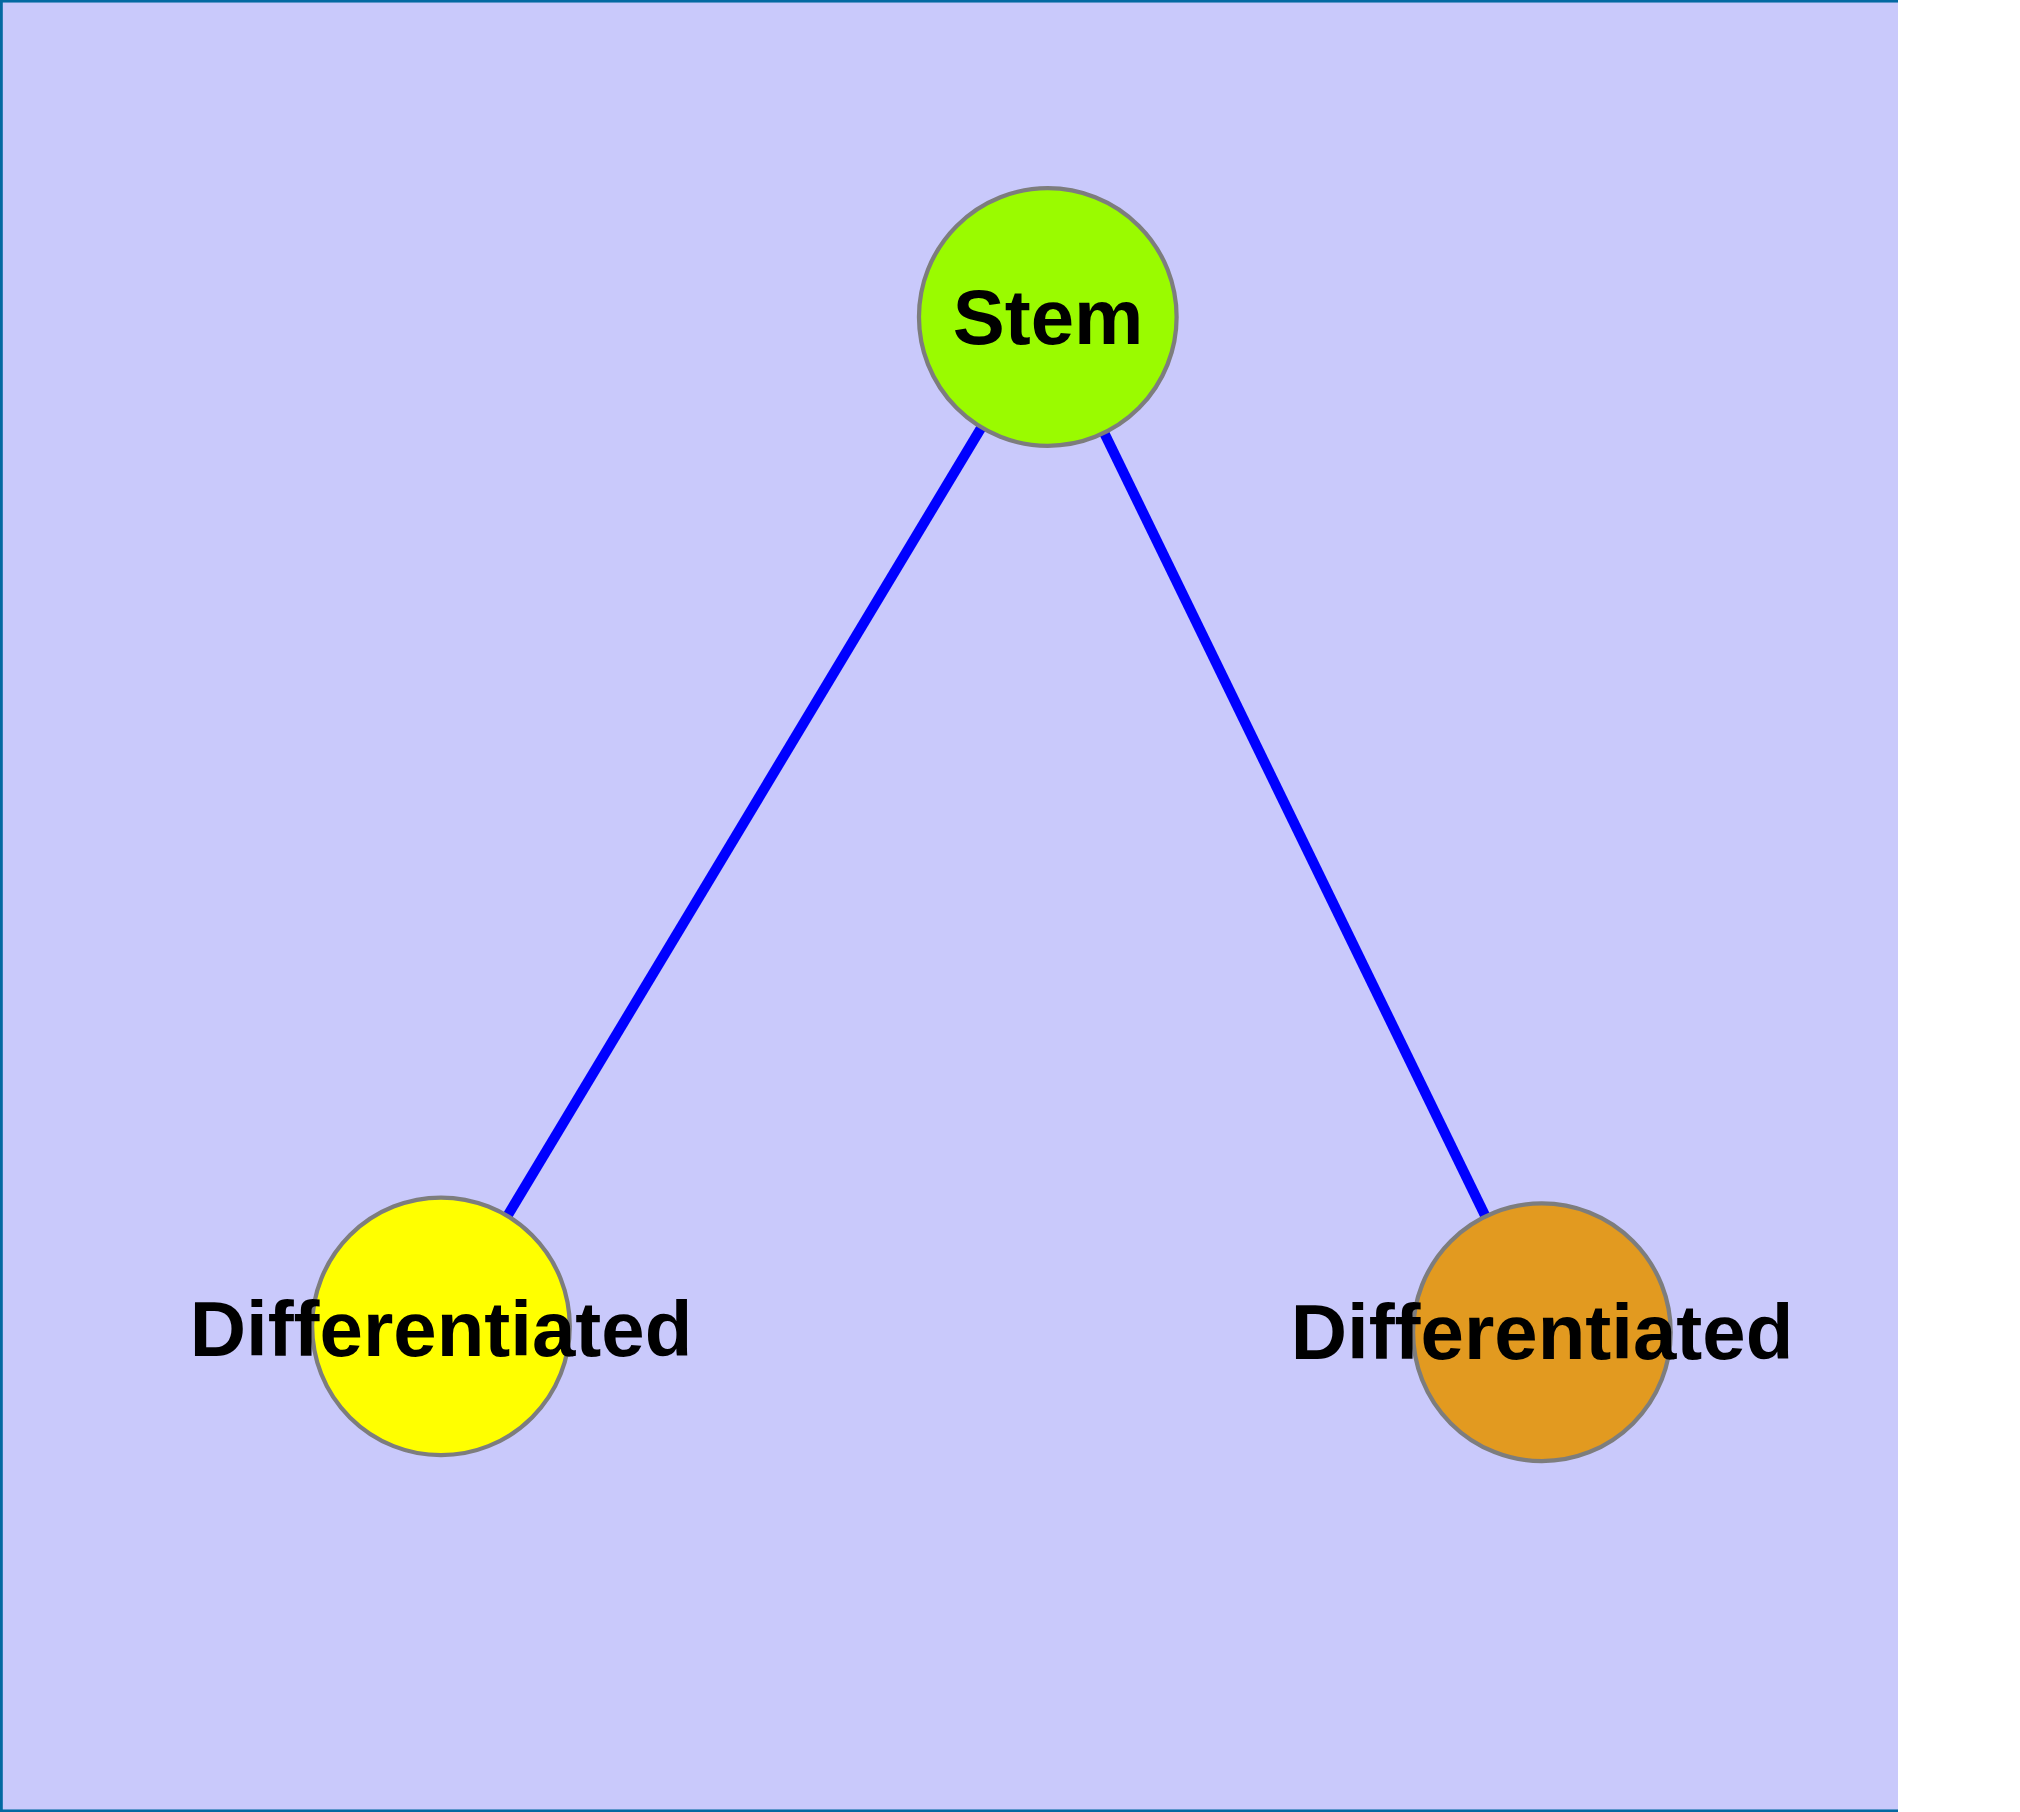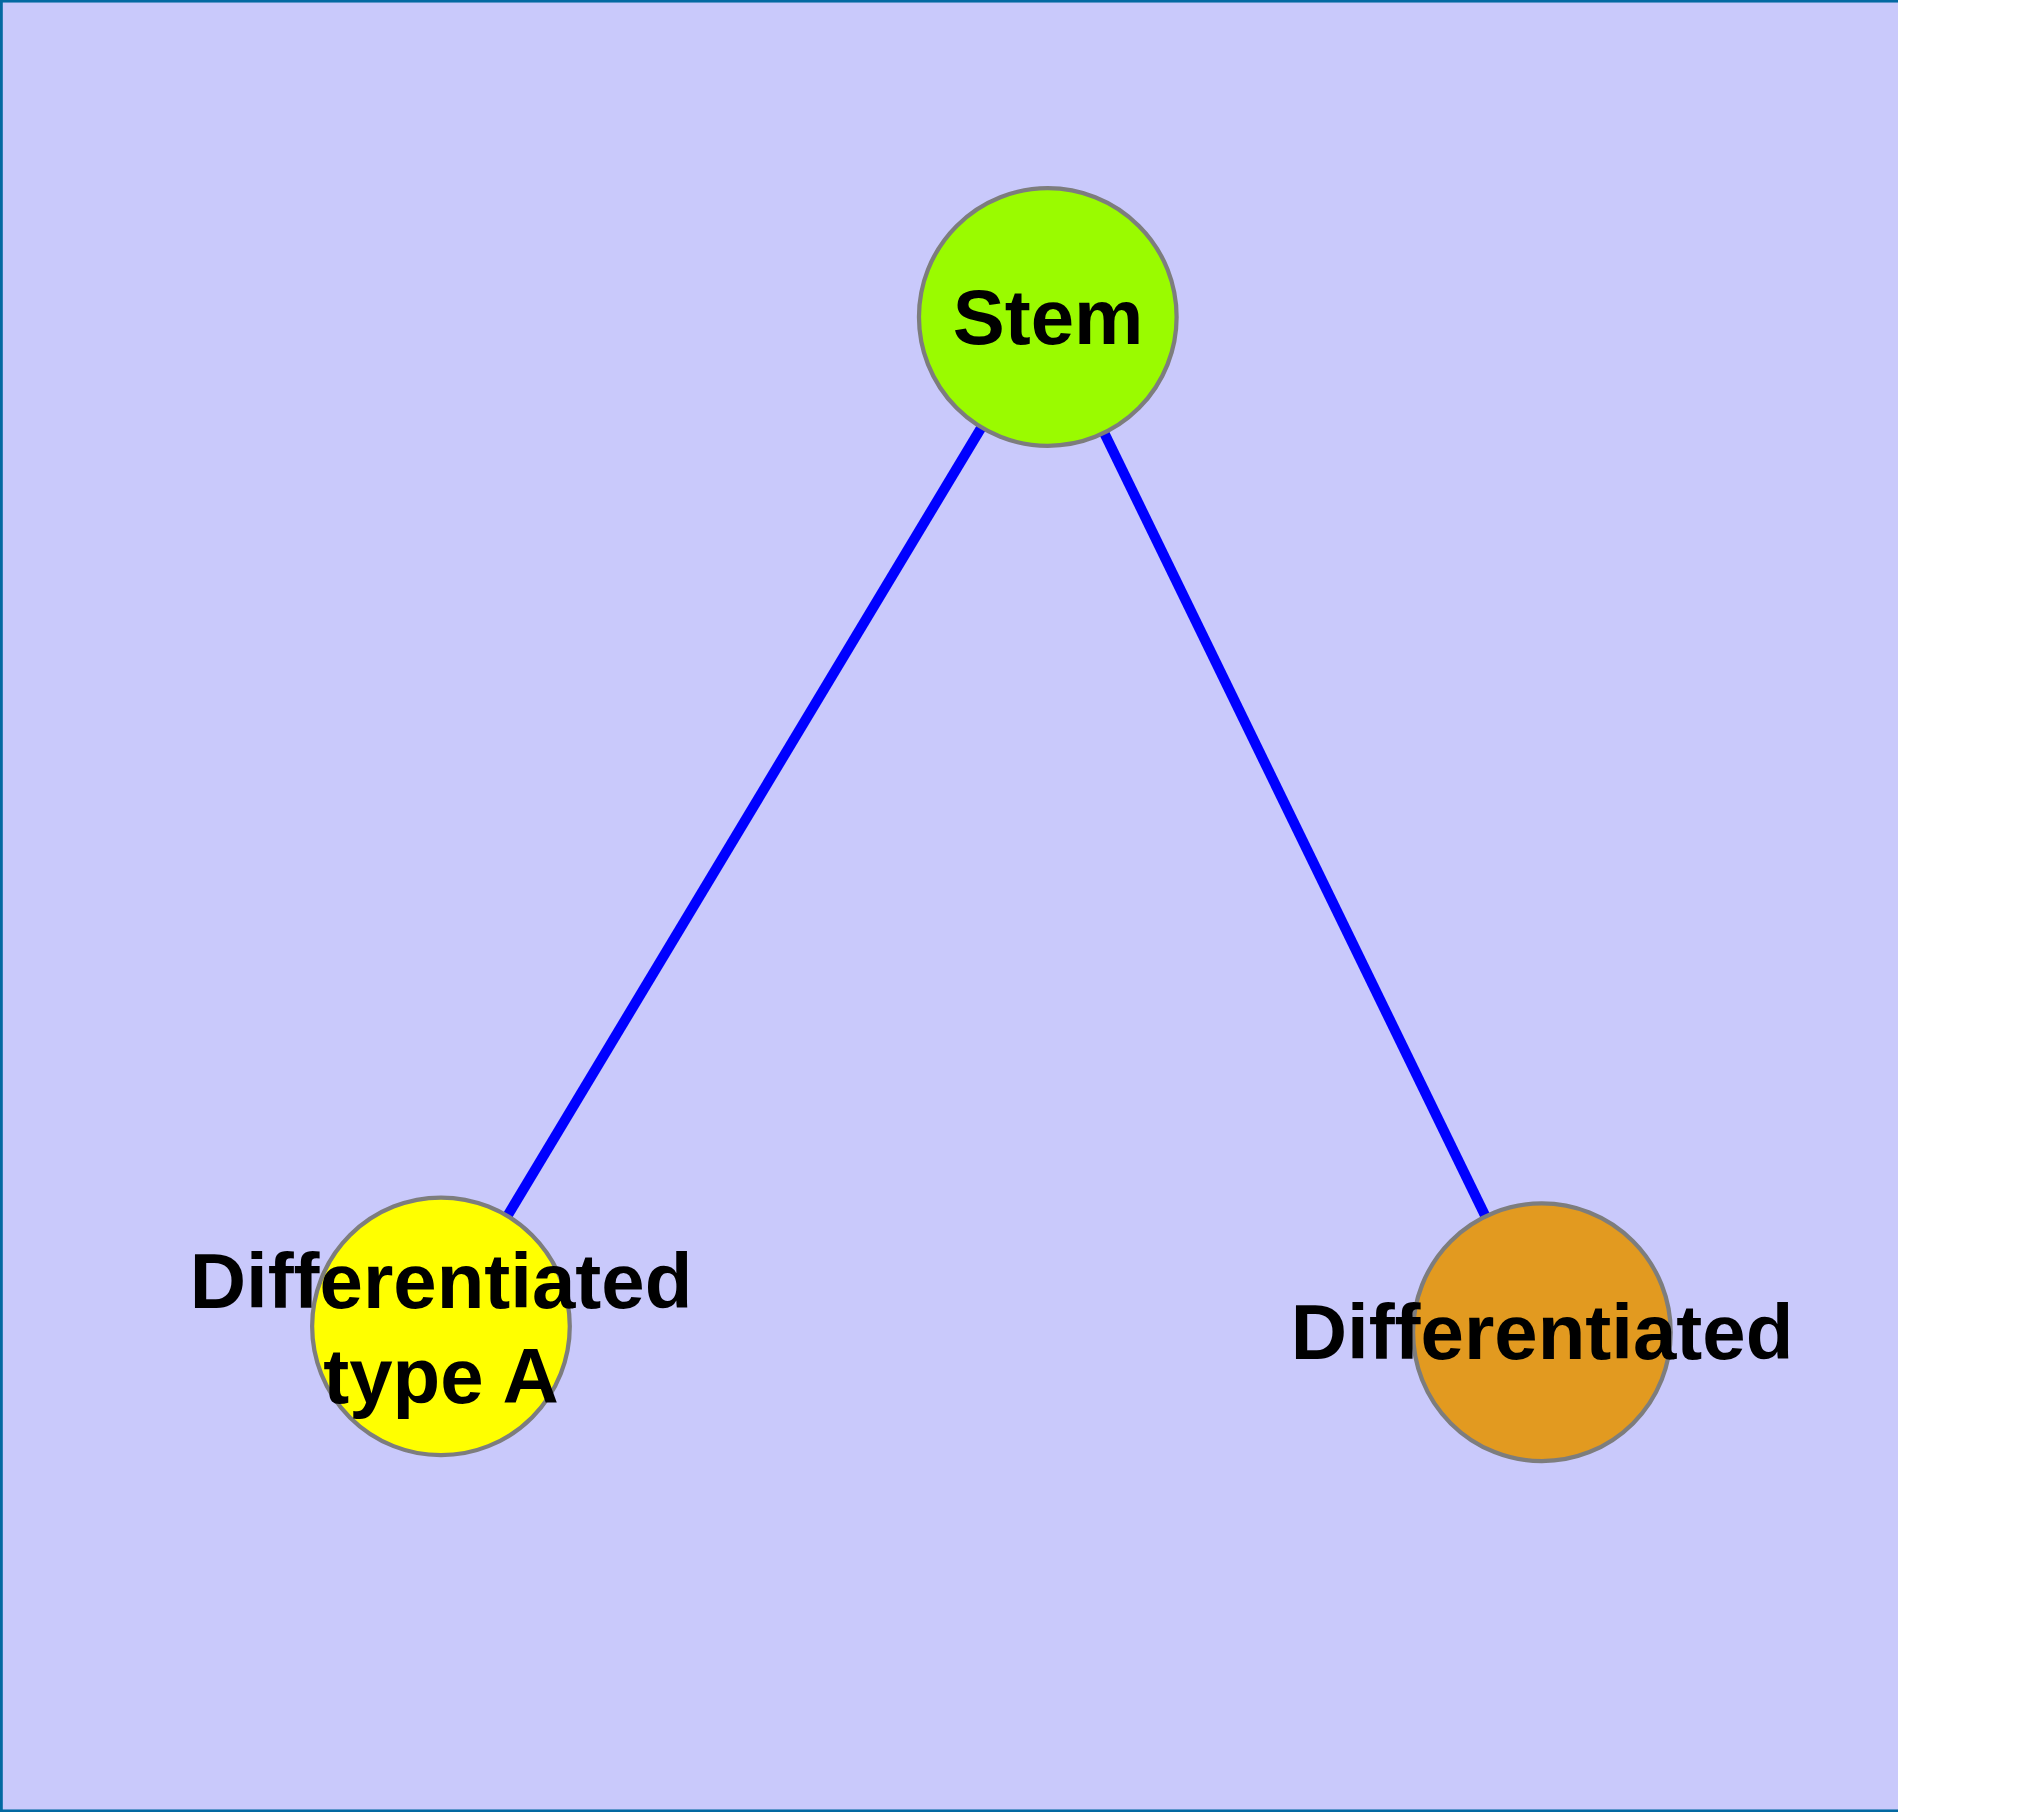--- a/index.html
+++ b/index.html
@@ -58,21 +58,20 @@
 
     <circle cx="520" cy="1565" r="152" class="node-circle" fill="#FFFF00" stroke="#7D7D7D"></circle>
 
     <circle cx="1819" cy="1572" r="152" class="node-circle" fill="#E29A20" stroke="#7D7D7D"></circle>
   </svg>
 
   <div class="node-label" style="left:1048px; top:317px;">Stem</div>
 
   <div class="node-label" style="left:441px; top:1329px;">
     <div>Differentiated</div>
-    <div>type A</div>
   </div>
 
   <div class="node-label" style="left:1542px; top:1332px;">
     <div>Differentiated</div>
   </div>
 
 </div>
 
 
 </body></html>

